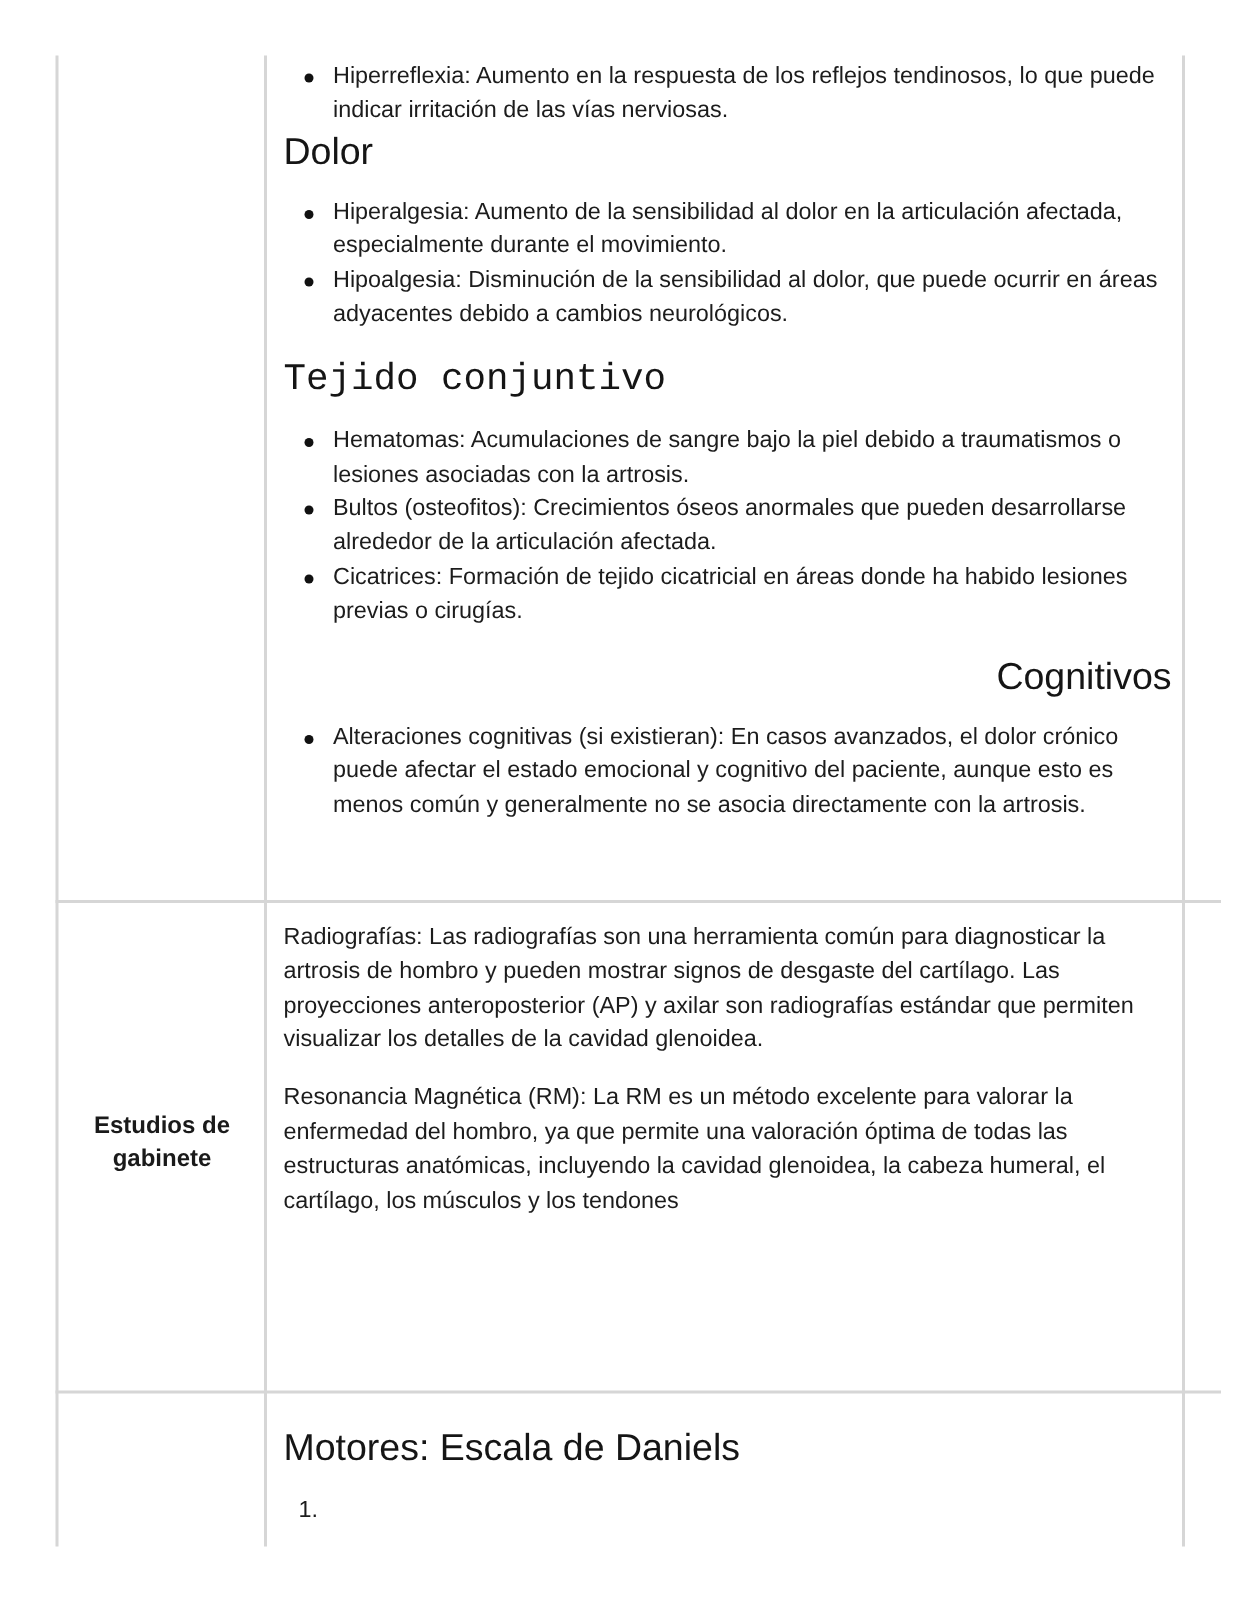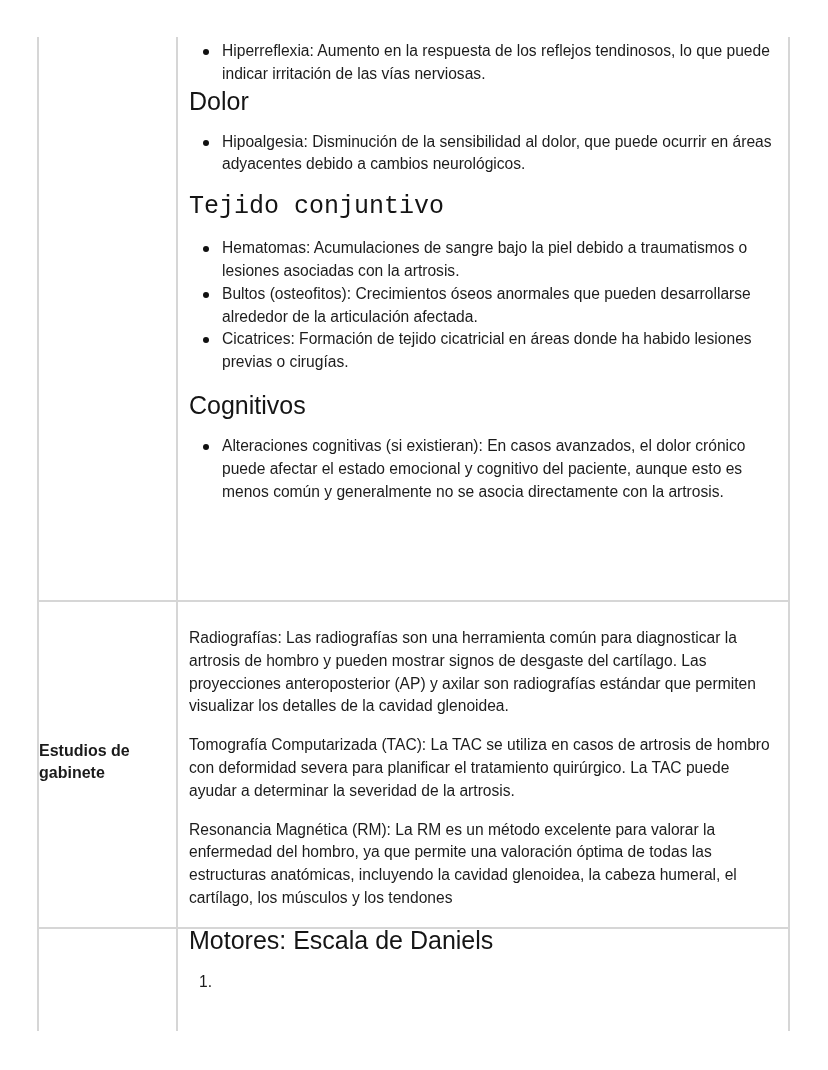--- a/index.html
+++ b/index.html
@@ -2,27 +2,27 @@
 <html><head>
 <meta charset="utf-8">
 <style>
   html, body { margin: 0; padding: 0; background: #ffffff; }
   body {
     width: 828px; height: 1070px; position: relative; overflow: hidden;
     font-family: "Liberation Sans", "DejaVu Sans", sans-serif;
     color: #1c1c1c;
   }
   .table {
-    position: absolute; left: 37px; top: 37px; width: 753px; height: 994px;
+    position: absolute; left: 37px; top: 37px; width: 753px; height: 994px; padding-left: 24px;
   }
   .vline { position: absolute; top: 0; bottom: 0; width: 2px; background: #d6d6d6; }
   .hline { position: absolute; left: 0; right: 0; height: 2px; background: #d6d6d6; }
   .cell-content { position: absolute; left: 152px; width: 592px; }
   .row-label {
-    position: absolute; left: 2px; width: 138px; text-align: left;
+    position: absolute; left: 2px; width: 138px; text-align: center;
     font-weight: bold; font-size: 16px; line-height: 22px; color: #1a1a1a;
   }
   ul.blist { margin: 0; padding: 0; list-style: none; }
   ul.blist li {
     position: relative; padding-left: 33px; font-size: 15.6px; line-height: 22.8px;
   }
   ul.blist li::before {
     content: ""; position: absolute; left: 14px; top: 9px;
     width: 6px; height: 6px; border-radius: 50%; background: #111;
   }
@@ -42,44 +42,44 @@
   <div class="hline" style="top:563px;"></div>
   <div class="hline" style="top:890px;"></div>
 
   <div class="cell-content" style="top:3px;">
     <ul class="blist">
       <li>Hiperreflexia: Aumento en la respuesta de los reflejos tendinosos, lo que puede indicar irritación de las vías nerviosas.</li>
     </ul>
 
     <h3 style="margin-top:0;">Dolor</h3>
     <ul class="blist" style="margin-top:15px;">
+      <li>Hiperalgesia: Aumento de la sensibilidad al dolor en la articulación afectada, especialmente durante el movimiento.</li>
       <li>Hipoalgesia: Disminución de la sensibilidad al dolor, que puede ocurrir en áreas adyacentes debido a cambios neurológicos.</li>
     </ul>
 
     <h3 style="margin-top:16px;font-family:Liberation Mono, monospace;">Tejido conjuntivo</h3>
     <ul class="blist" style="margin-top:15px;">
       <li>Hematomas: Acumulaciones de sangre bajo la piel debido a traumatismos o lesiones asociadas con la artrosis.</li>
       <li>Bultos (osteofitos): Crecimientos óseos anormales que pueden desarrollarse alrededor de la articulación afectada.</li>
       <li>Cicatrices: Formación de tejido cicatricial en áreas donde ha habido lesiones previas o cirugías.</li>
     </ul>
 
-    <h3 style="margin-top:16px;">Cognitivos</h3>
+    <h3 style="margin-top:16px;text-align:right;">Cognitivos</h3>
     <ul class="blist" style="margin-top:15px;">
       <li>Alteraciones cognitivas (si existieran): En casos avanzados, el dolor crónico puede afectar el estado emocional y cognitivo del paciente, aunque esto es menos común y generalmente no se asocia directamente con la artrosis.</li>
     </ul>
   </div>
 
   <div class="row-label" style="top:703px;">Estudios de gabinete</div>
-  <div class="cell-content" style="top:590px;">
+  <div class="cell-content" style="top:577px;">
     <p class="para">Radiografías: Las radiografías son una herramienta común para diagnosticar la artrosis de hombro y pueden mostrar signos de desgaste del cartílago. Las proyecciones anteroposterior (AP) y axilar son radiografías estándar que permiten visualizar los detalles de la cavidad glenoidea.</p>
-    <p class="para" style="margin-top:16px;">Tomografía Computarizada (TAC): La TAC se utiliza en casos de artrosis de hombro con deformidad severa para planificar el tratamiento quirúrgico. La TAC puede ayudar a determinar la severidad de la artrosis.</p>
     <p class="para" style="margin-top:16px;">Resonancia Magnética (RM): La RM es un método excelente para valorar la enfermedad del hombro, ya que permite una valoración óptima de todas las estructuras anatómicas, incluyendo la cavidad glenoidea, la cabeza humeral, el cartílago, los músculos y los tendones</p>
   </div>
 
-  <div class="cell-content" style="top:888px;">
+  <div class="cell-content" style="top:913px;">
     <h3>Motores: Escala de Daniels</h3>
     <ol class="nlist" style="margin-top:16px;">
       <li>
         <span class="num">1.</span>
       </li>
     </ol>
   </div>
 </div>
 
 </body></html>

